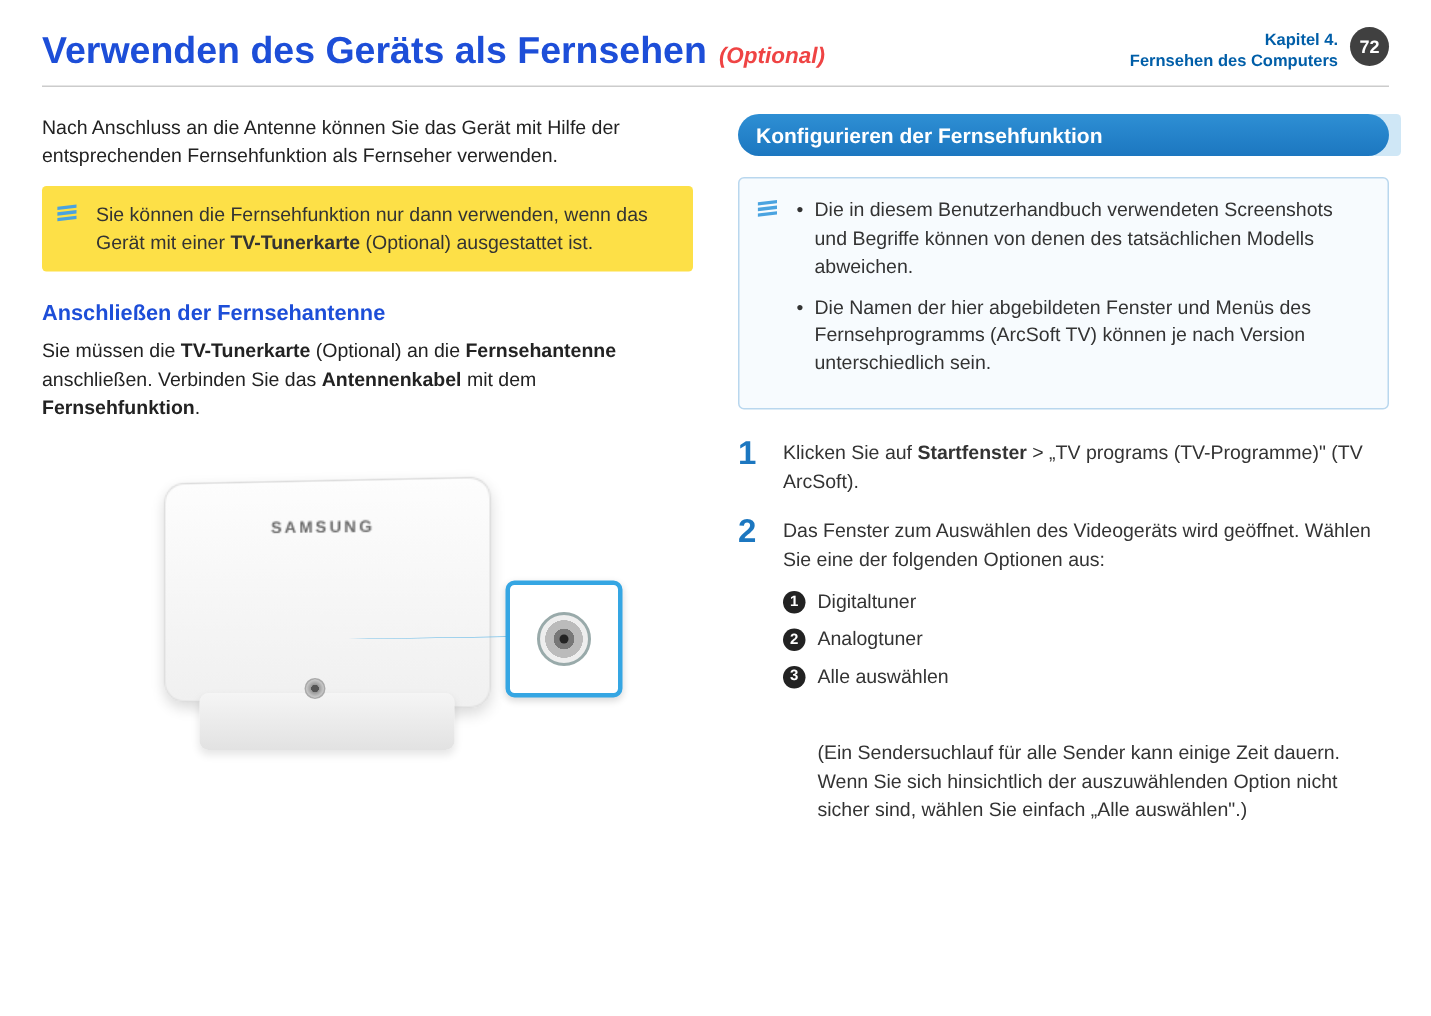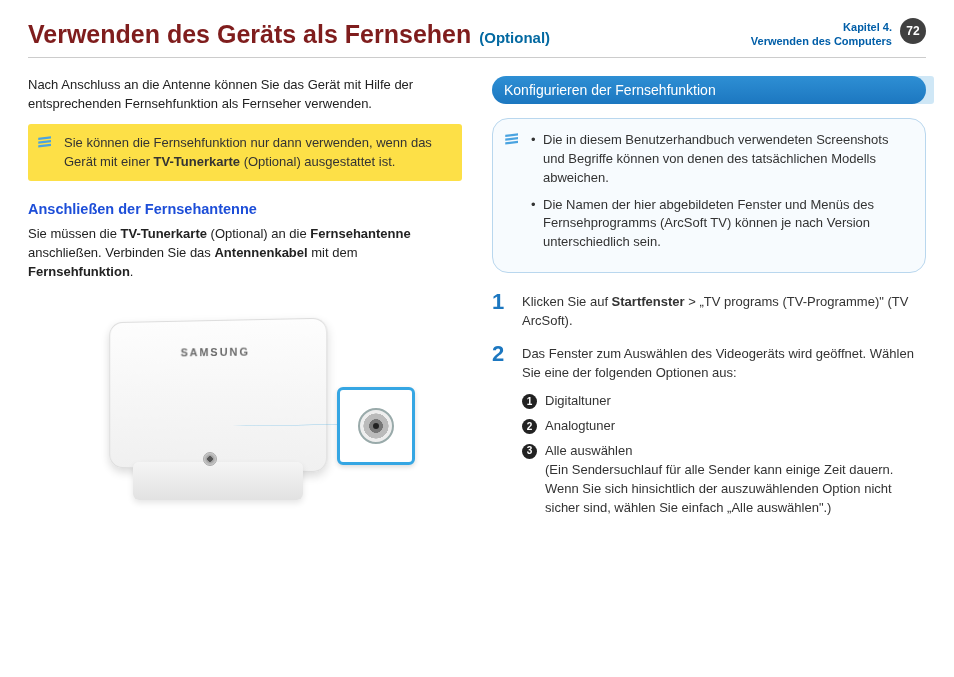--- a/index.html
+++ b/index.html
@@ -15,22 +15,22 @@
   }
   .header {
     display: flex;
     align-items: flex-start;
     justify-content: space-between;
     padding-bottom: 8px;
     border-bottom: 1px solid #ccc;
     margin-bottom: 18px;
   }
   .title-area { display: flex; align-items: baseline; gap: 8px; }
-  .page-title { font-size: 25px; font-weight: 700; color: #7f1d1d; }
-  .title-suffix { font-size: 15px; font-weight: 700; color: #0369a1; }
+  .page-title { font-size: 25px; font-weight: 700; color: #1d4ed8; }
+  .title-suffix { font-size: 15px; font-weight: 700; color: #ef4444; font-style: italic; }
   .header-right { display: flex; align-items: flex-start; gap: 8px; }
   .header-meta { text-align: right; color: #005EA8; font-weight: 700; font-size: 11px; line-height: 1.3; }
   .page-badge {
     background: #404040;
     color: #fff;
     width: 26px; height: 26px;
     border-radius: 50%;
     display: flex; align-items: center; justify-content: center;
     font-size: 12px; font-weight: 700;
     margin-top: -2px;
@@ -54,39 +54,39 @@
   }
   .subhead {
     font-size: 14.5px;
     font-weight: 700;
     margin: 10px 0 8px 0;
     color: #1d4ed8;
   }
   .section-bar {
     background: linear-gradient(#2E8FD4,#1C77C0);
     color: #fff;
-    font-weight: 400;
+    font-weight: 700;
     font-size: 14px;
     padding: 6px 12px;
     border-radius: 14px;
     margin-bottom: 14px;
     position: relative;
   }
   .section-bar::after{
     content:"";
     position:absolute;
     right:-8px; top:0; bottom:0;
     width:30px;
     background: linear-gradient(#cfe7f6, #cfe7f6);
     border-radius:0 3px 3px 0;
     z-index:-1;
   }
   .info-box {
     border: 1px solid #b9d7ee;
-    border-radius: 16px;
+    border-radius: 4px;
     background: #f7fbfe;
     padding: 12px 14px 12px 38px;
     position: relative;
     line-height: 1.45;
     margin-bottom: 20px;
   }
   .info-box .note-icon { left: 10px; top: 12px; }
   .info-box ul { list-style: none; }
   .info-box ul li { position: relative; padding-left: 12px; margin-bottom: 8px; }
   .info-box ul li::before {
@@ -107,21 +107,21 @@
   .opt-num {
     width: 15px; height: 15px;
     border-radius: 50%;
     background: #222; color: #fff;
     font-size: 10px; font-weight:700;
     display: flex; align-items: center; justify-content: center;
     flex-shrink: 0;
     margin-top: 2px;
   }
   .opt-body { flex:1; }
-  .opt-note { padding-left: 0px; }
+  .opt-note { padding-left: 0px; margin-top: 32px; }
 
   
   .product-figure {
     position: relative;
     width: 340px;
     height: 210px;
     margin: 20px auto 0 auto;
   }
   .monitor {
     position:absolute;
@@ -187,21 +187,21 @@
 <body>
 
 <div class="header">
   <div class="title-area">
     <span class="page-title">Verwenden des Geräts als Fernsehen</span>
     <span class="title-suffix">(Optional)</span>
   </div>
   <div class="header-right">
     <div class="header-meta">
       <div>Kapitel 4.</div>
-      <div>Verwenden des Computers</div>
+      <div>Fernsehen des Computers</div>
     </div>
     <div class="page-badge">72</div>
   </div>
 </div>
 
 <div class="columns">
 
   <div class="col">
     <p class="body">Nach Anschluss an die Antenne können Sie das Gerät mit Hilfe der entsprechenden Fernsehfunktion als Fernseher verwenden.</p>
 

